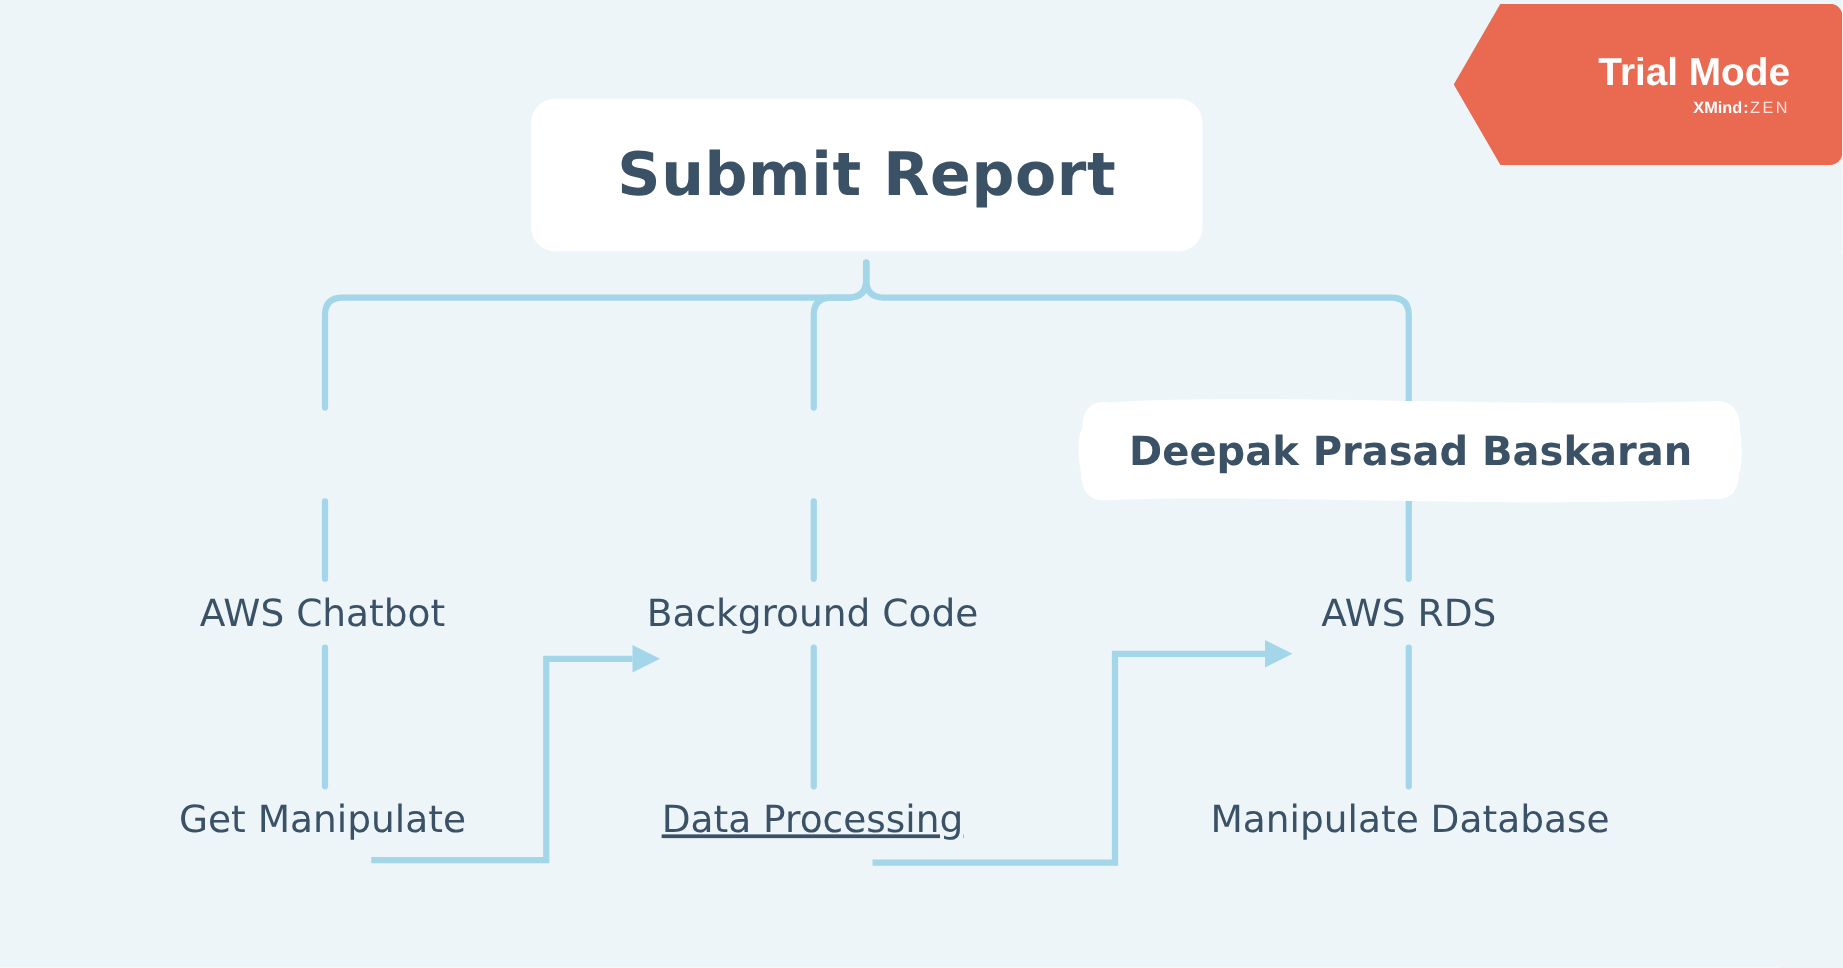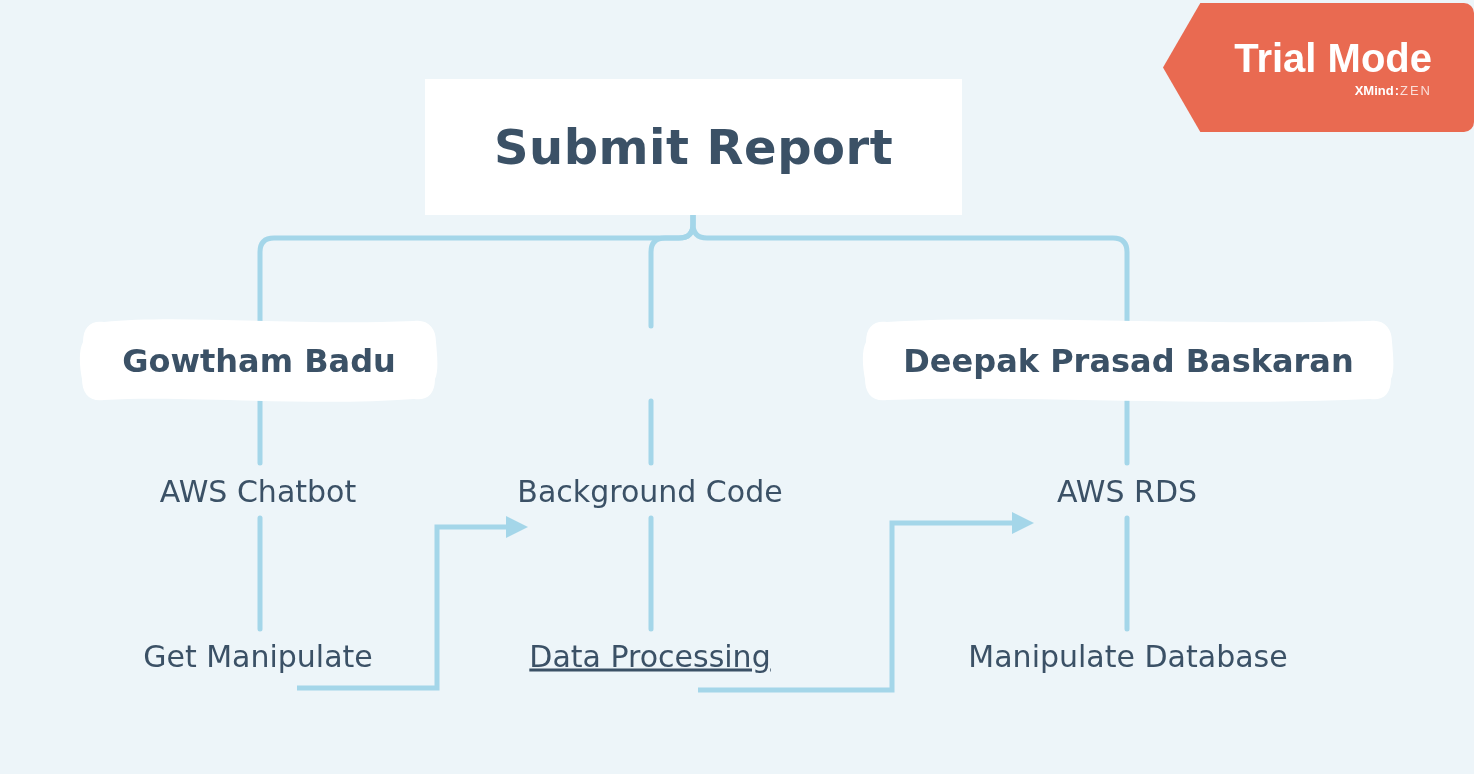--- a/index.html
+++ b/index.html
@@ -39,26 +39,27 @@
     stroke-linecap: butt;
     stroke-linejoin: miter;
   }
   svg.connectors polygon.head {
     fill: var(--connector);
   }
 
   .root-topic {
     position: absolute;
     left: 425px; top: 79px;
-    width: 537px; height: 136px;
+    width: 537px; height: 122px;
     background: var(--node-bg);
     display: flex;
     align-items: center;
     justify-content: center;
     z-index: 2;
+    border-radius: 19px;
   }
   .root-topic .label {
     font-size: 48px;
     font-weight: bold;
     color: var(--text);
     letter-spacing: 0.5px;
     white-space: nowrap;
   }
 
   .branch {
@@ -101,21 +102,21 @@
     clip-path: polygon(0 50%, 12% 0%, 100% 0%, 100% 100%, 12% 100%);
     display: flex;
     flex-direction: column;
     justify-content: center;
     align-items: flex-end;
     padding-right: 42px;
     z-index: 3;
     font-family: "Liberation Sans", sans-serif;
   }
   .badge-title {
-    font-size: 40px;
+    font-size: 31px;
     font-weight: bold;
     color: var(--badge-text);
     line-height: 1.05;
     white-space: nowrap;
   }
   .badge-brand {
     margin-top: 4px;
     font-size: 13px;
     color: var(--badge-text);
     white-space: nowrap;
@@ -150,26 +151,20 @@
     <g>
       <path class="line rel" d="M698 690 H892 V523 H1012"></path>
       <polygon class="head" points="1012,512 1034,523 1012,534"></polygon>
     </g>
   </svg>
 
   <div class="root-topic">
     <span class="label">Submit Report</span>
   </div>
 
-  <div class="branch" style="left:78px; top:316px; width:362px; height:89px;">
-    <svg class="blob" viewBox="0 0 362 89">
-        <path d="M 26 6 C 101.36000000000001 -2, 217.2 10, 336 5 C 350 3, 358 12, 358 26 C 359 37.379999999999995, 361 55.18, 357 63 C 357 78, 349 85, 336 83 C 231.68 91, 108.6 79, 26 84 C 11 86, 4 77, 4 63 C 2 53.4, 0 35.6, 5 26 C 5 11, 13 4, 26 6 Z"></path>
-      </svg>
-    <span class="label">Gowtham Badu</span>
-  </div>
 
 
   <div class="branch" style="left:861px; top:316px; width:535px; height:89px;text-align:right;">
     <svg class="blob" viewBox="0 0 535 89">
         <path d="M 26 6 C 149.8 -2, 321 10, 509 5 C 523 3, 531 12, 531 26 C 532 37.379999999999995, 534 55.18, 530 63 C 530 78, 522 85, 509 83 C 342.40000000000003 91, 160.5 79, 26 84 C 11 86, 4 77, 4 63 C 2 53.4, 0 35.6, 5 26 C 5 11, 13 4, 26 6 Z"></path>
       </svg>
     <span class="label">Deepak Prasad Baskaran</span>
   </div>
 
   <div class="subtopic" style="left:258px; top:491px;">AWS Chatbot</div>

